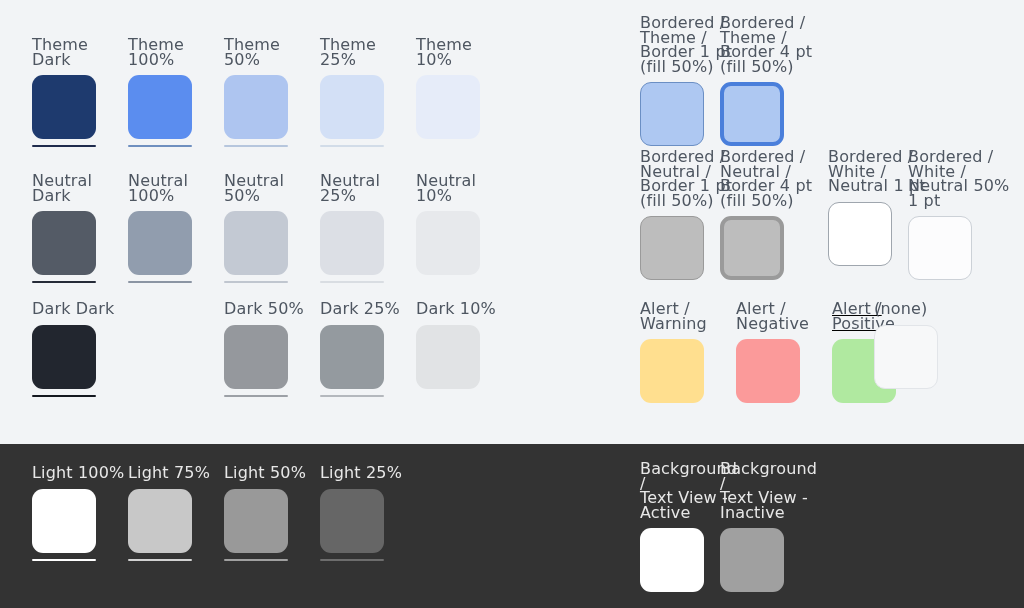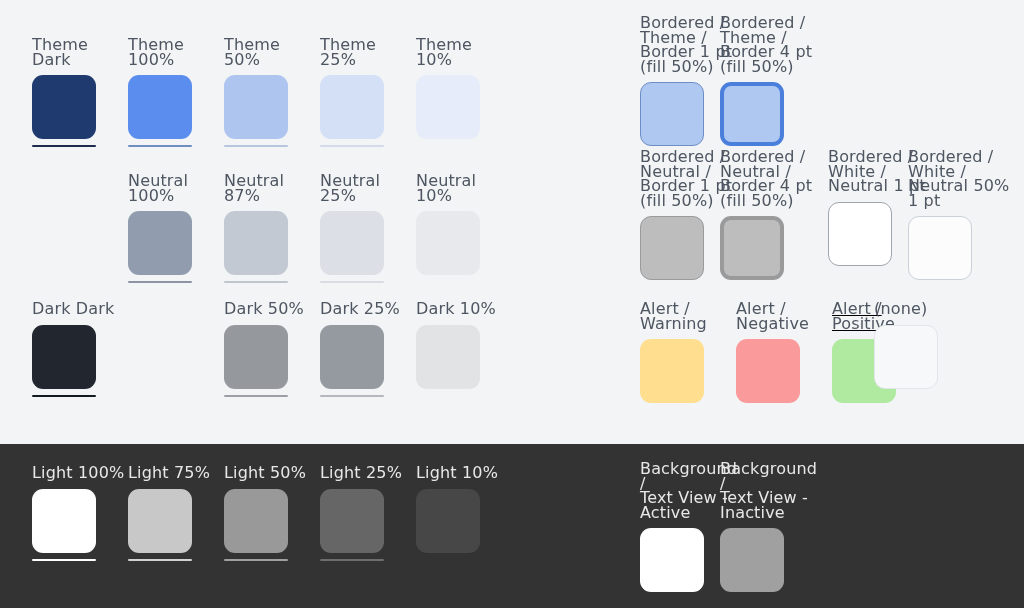--- a/index.html
+++ b/index.html
@@ -158,31 +158,38 @@
     </div>
 
     <div class="cell row-theme c4">
       <div class="label">Theme 10%</div>
       <div class="chip-wrap">
         <div class="chip" style="background: rgb(230, 236, 249);"></div>
         <div class="underline" style="background: transparent;"></div>
       </div>
     </div>
 
+    <div class="cell row-neutral c0">
+      <div class="label">Neutral Dark</div>
+      <div class="chip-wrap">
+        <div class="chip" style="background: rgb(84, 91, 102);"></div>
+        <div class="underline" style="background: rgb(38, 43, 56);"></div>
+      </div>
+    </div>
 
     <div class="cell row-neutral c1">
       <div class="label">Neutral 100%</div>
       <div class="chip-wrap">
         <div class="chip" style="background: rgb(145, 157, 174);"></div>
         <div class="underline" style="background: rgb(139, 149, 163);"></div>
       </div>
     </div>
 
     <div class="cell row-neutral c2">
-      <div class="label">Neutral 87%</div>
+      <div class="label">Neutral 50%</div>
       <div class="chip-wrap">
         <div class="chip" style="background: rgb(195, 201, 211);"></div>
         <div class="underline" style="background: rgb(192, 198, 207);"></div>
       </div>
     </div>
 
     <div class="cell row-neutral c3">
       <div class="label">Neutral 25%</div>
       <div class="chip-wrap">
         <div class="chip" style="background: rgb(220, 223, 229);"></div>
@@ -346,27 +353,20 @@
   </div>
 
   <div class="cell drow dcol3">
     <div class="label label-dark-band">Light 25%</div>
     <div class="chip-wrap">
       <div class="chip" style="background: rgb(102, 102, 102);"></div>
       <div class="underline" style="background: rgb(109, 109, 109);"></div>
     </div>
   </div>
 
-  <div class="cell drow dcol4">
-    <div class="label label-dark-band">Light 10%</div>
-    <div class="chip-wrap">
-      <div class="chip" style="background: rgb(71, 71, 71);"></div>
-      <div class="underline" style="background: transparent;"></div>
-    </div>
-  </div>
 
   <div class="cell drow-bg dcolA">
     <div class="label label-dark-band">Background /
 Text View -
 Active</div>
     <div class="chip-wrap">
       <div class="chip" style="background: rgb(255, 255, 255);"></div>
     </div>
   </div>
 

